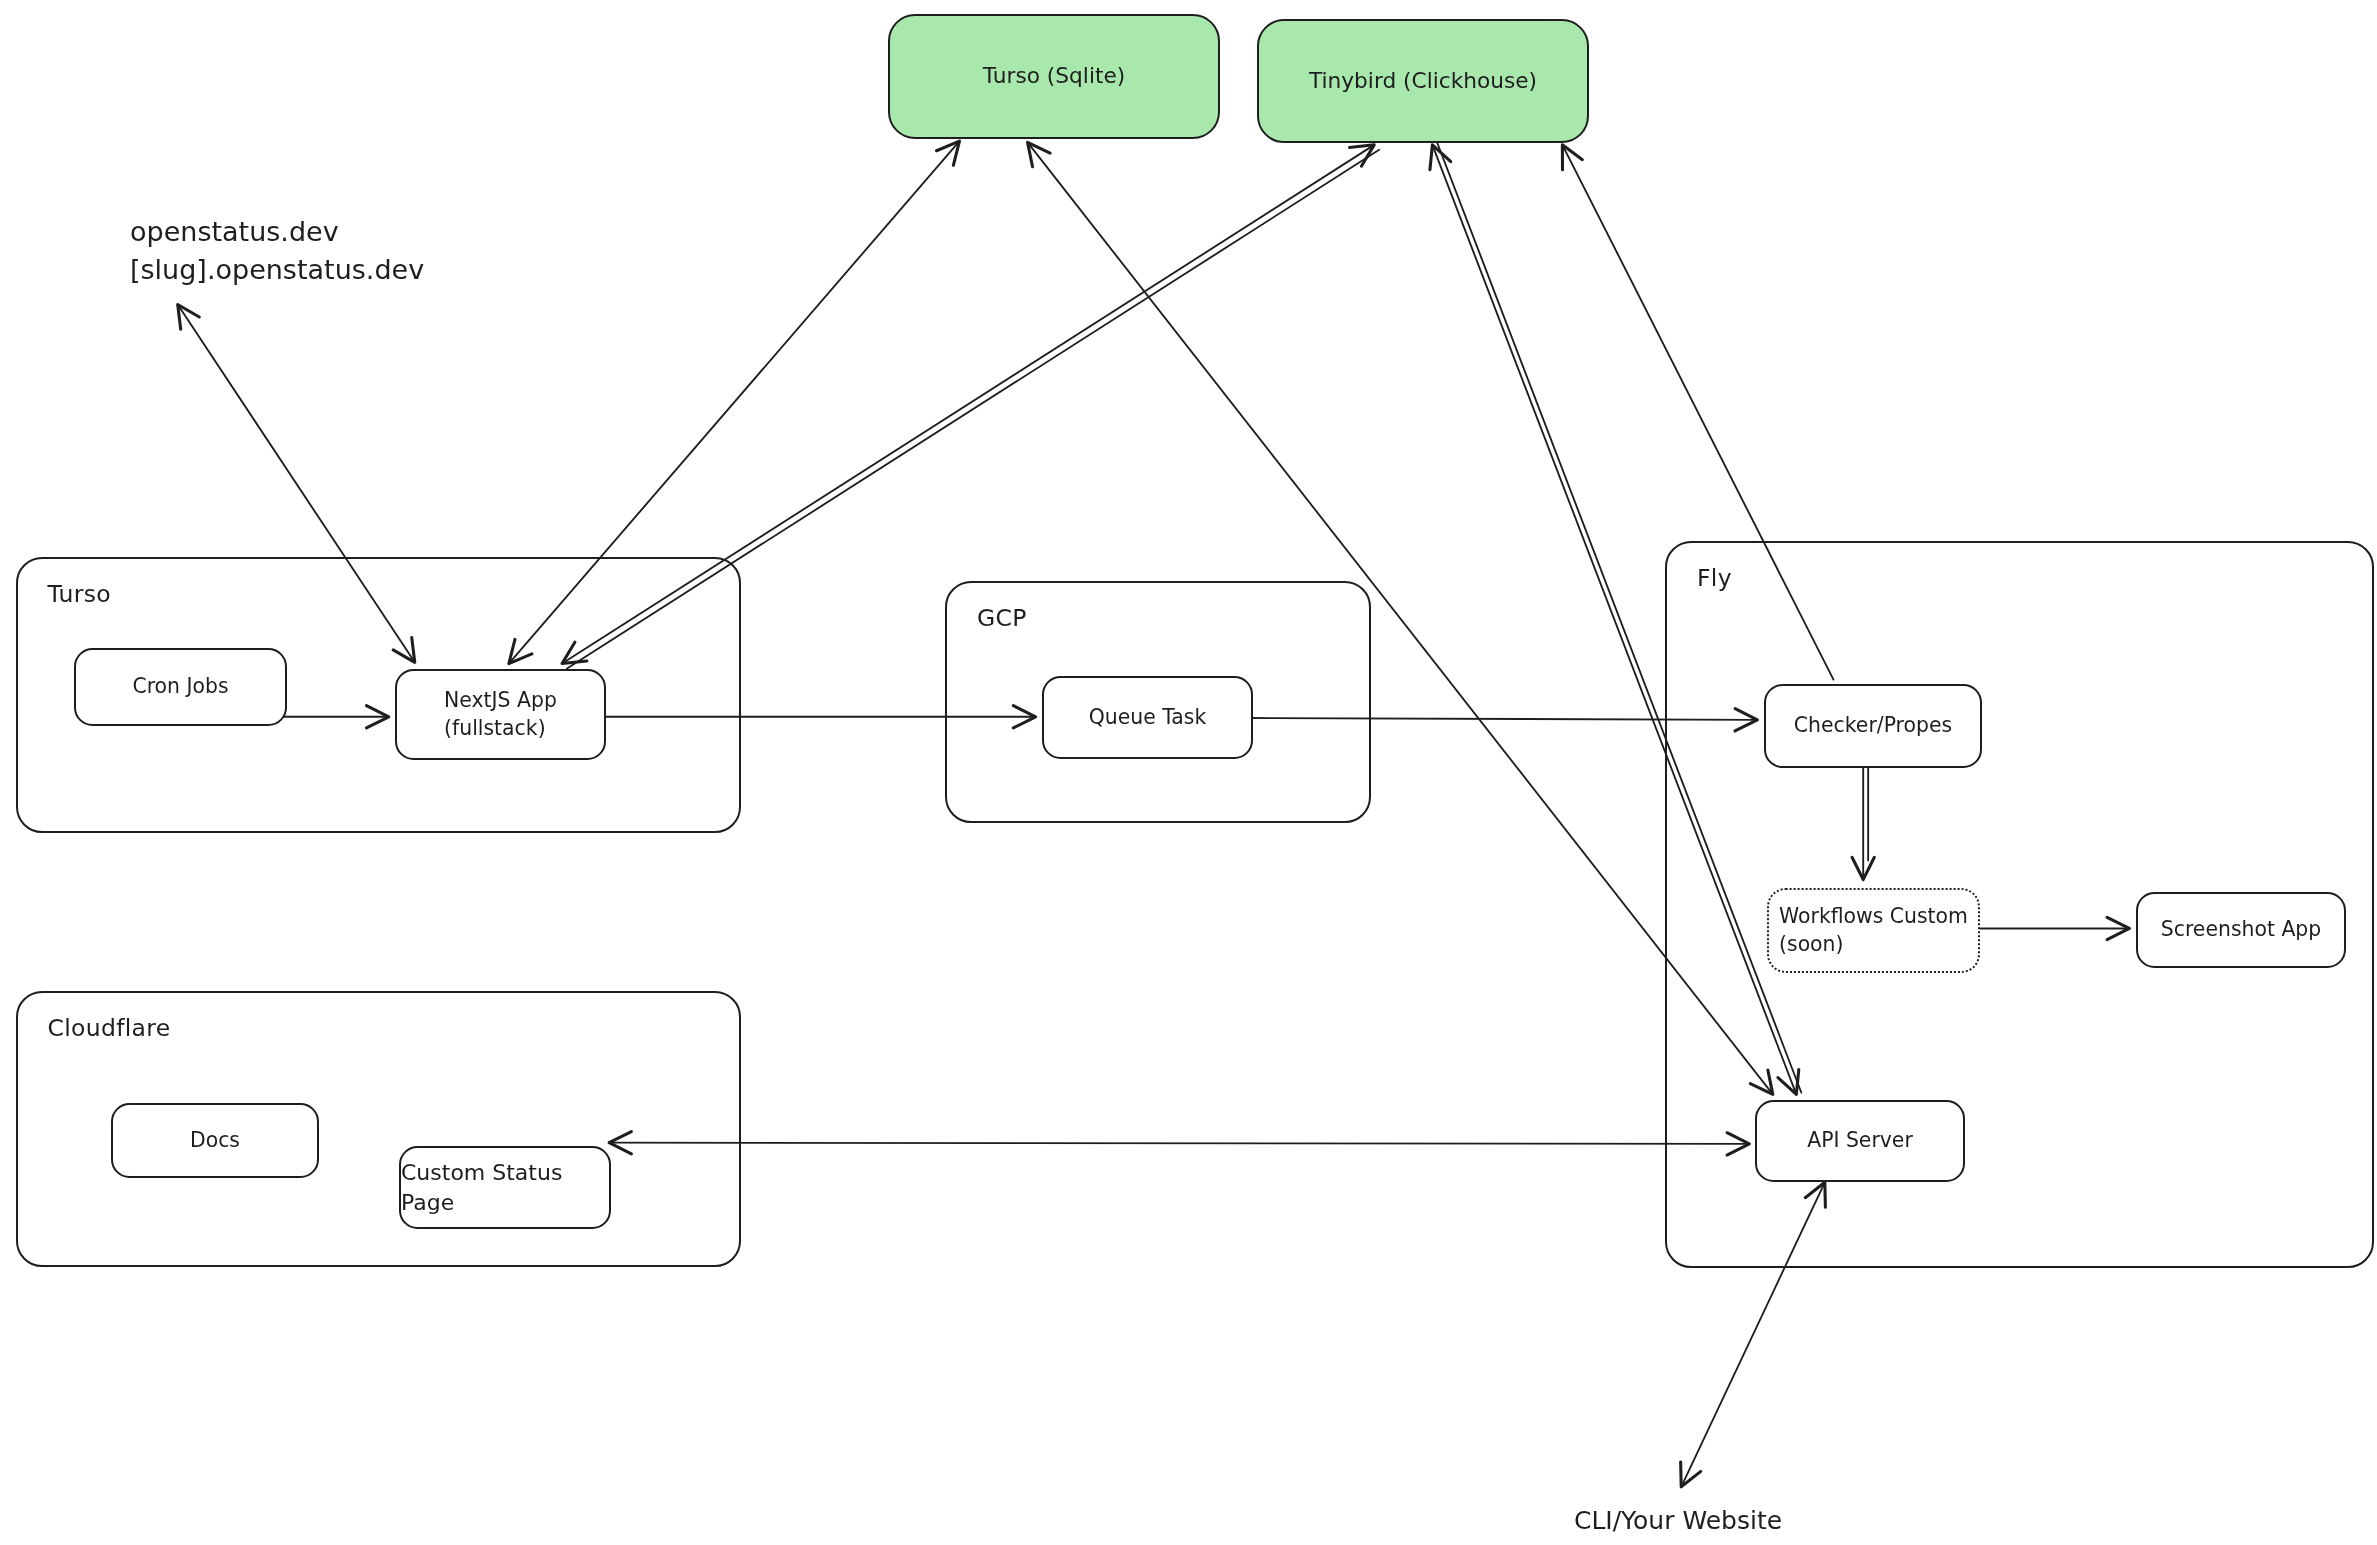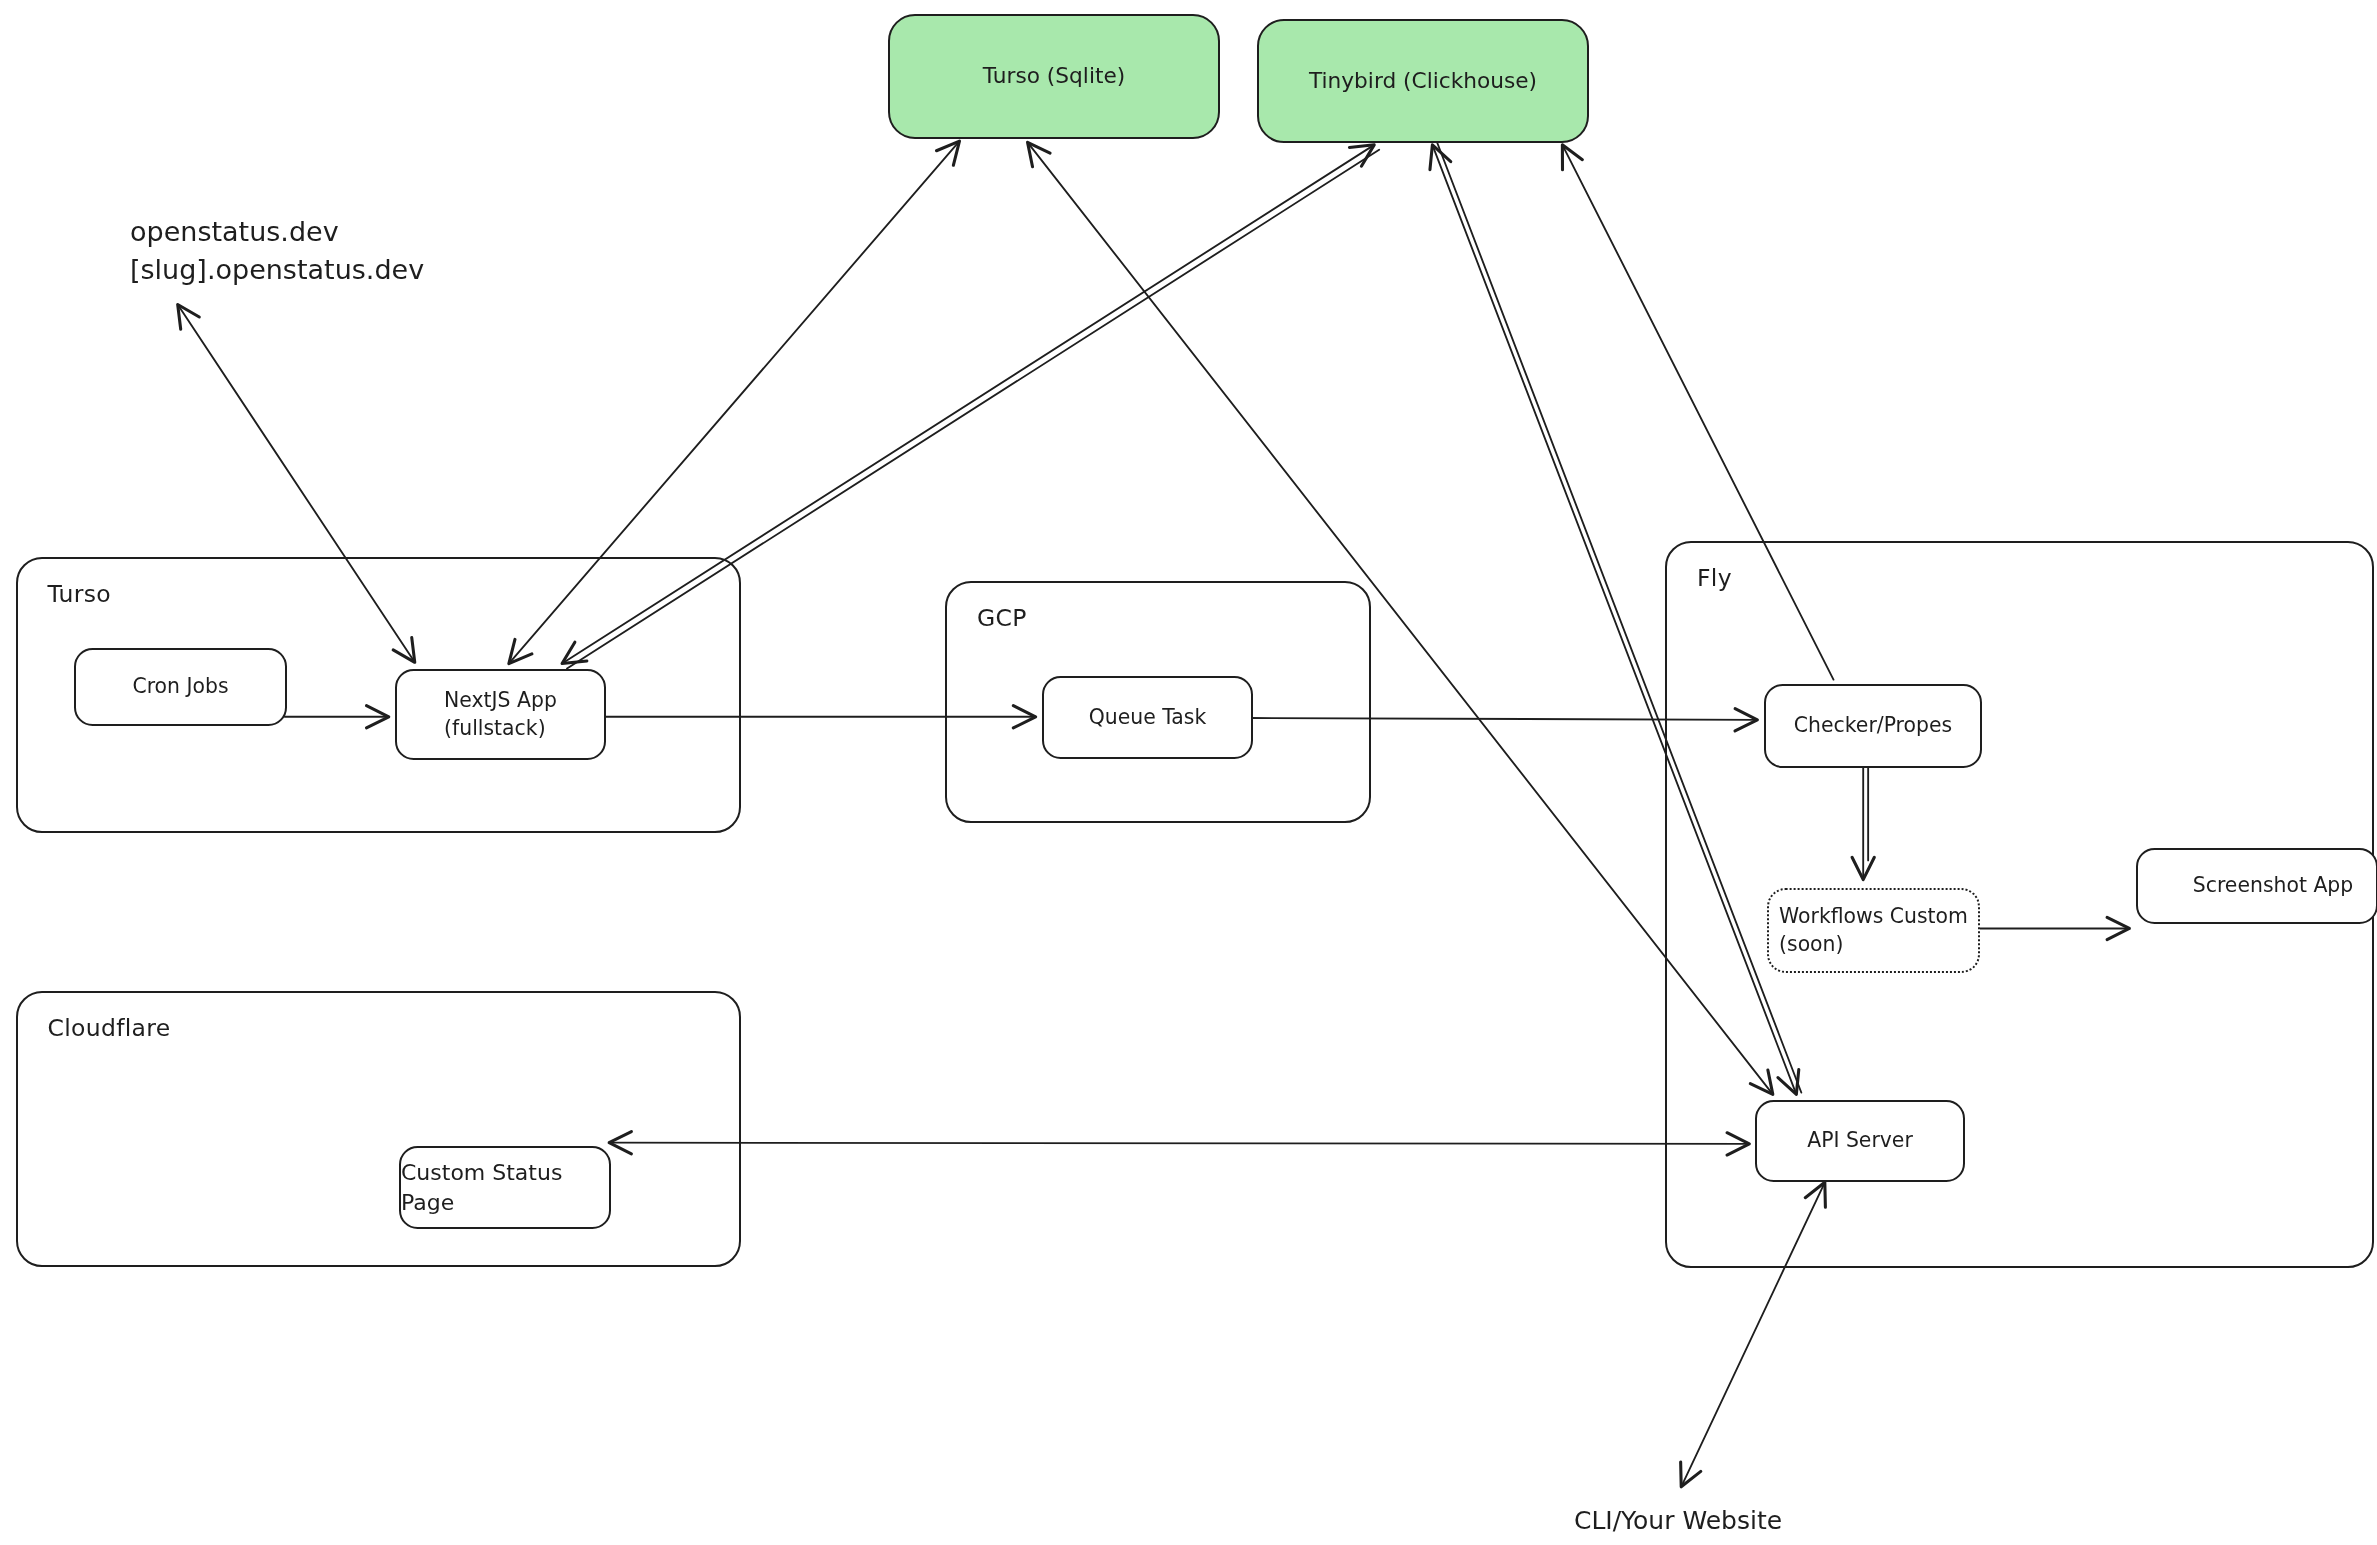--- a/index.html
+++ b/index.html
@@ -143,28 +143,31 @@
 
   <div class="node" id="checker" style="left:1764px;top:684px;width:214px;height:80px;">
     <span>Checker/Propes</span>
   </div>
 
   <div class="node dotted" id="workflows-server" style="left:1767px;top:888px;width:209px;height:81px;">
     <span>Workflows Custom
 (soon)</span>
   </div>
 
-  <div class="node" id="screenshot-app" style="left:2136px;top:848px;width:206px;height:72px;padding-left:32px;">
+  <div class="node" id="screenshot-app" style="left:2136px;top:892px;width:206px;height:72px;">
     <span>Screenshot App</span>
   </div>
 
   <div class="node" id="api-server" style="left:1755px;top:1100px;width:206px;height:78px;">
     <span>API Server</span>
   </div>
 
+  <div class="node" id="docs" style="left:111px;top:1103px;width:204px;height:71px;">
+    <span>Docs</span>
+  </div>
 
   <div class="node small" id="custom-status-page" style="left:399px;top:1100px;width:208px;height:79px;">
     <span>Custom Status Page</span>
   </div>
 
   <div class="annotation" id="domains-note">openstatus.dev
 [slug].openstatus.dev</div>
 
   <div class="annotation" id="cli-note">CLI/Your Website</div>
 

